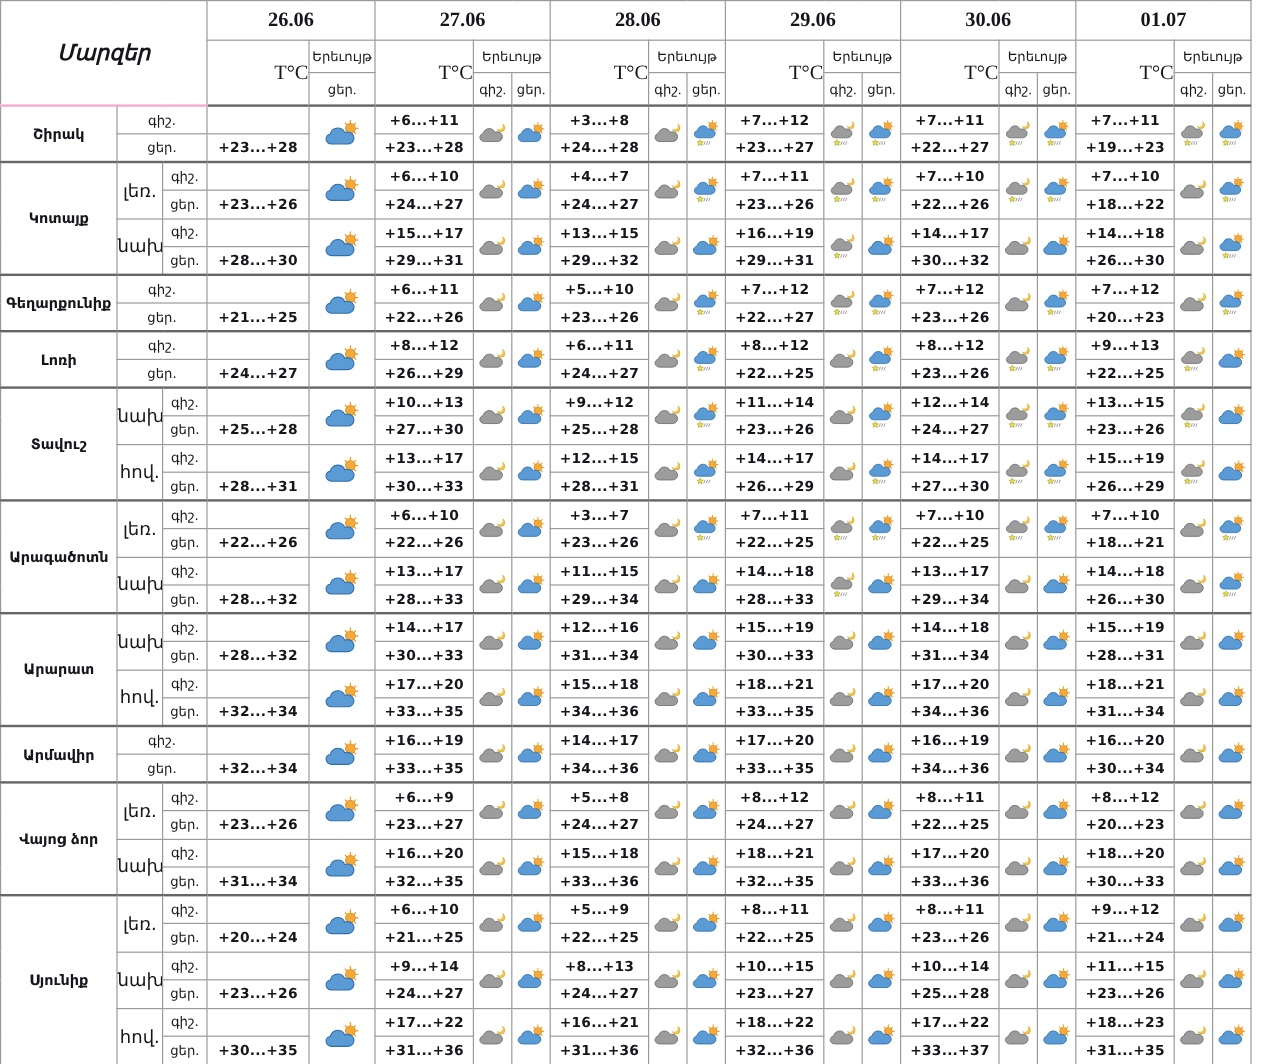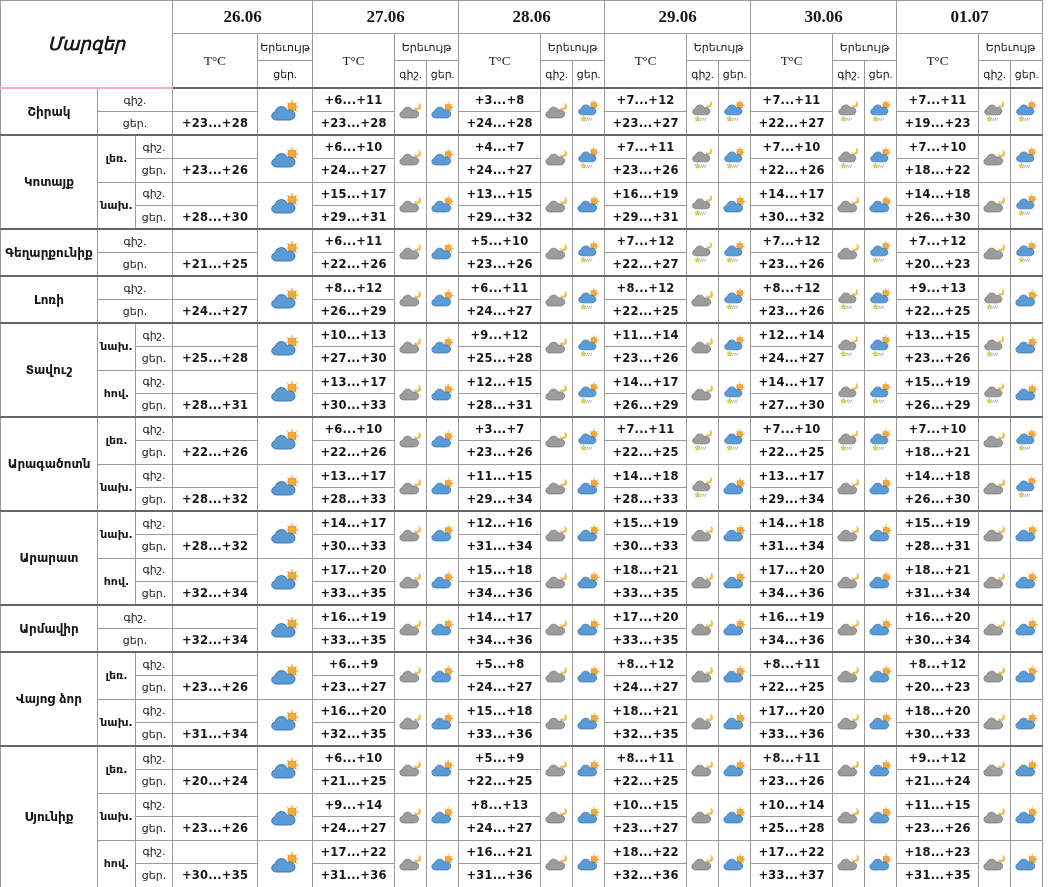--- a/index.html
+++ b/index.html
@@ -4,28 +4,28 @@
 <style>
   html,body{margin:0;padding:0;background:#ffffff;}
   body{width:1051px;height:887px;overflow:hidden;
        font-family:"DejaVu Sans","Liberation Sans",sans-serif;color:#15151c;}
   .wrap{width:1051px;height:887px;background:#fff;}
   table.fx{border-collapse:collapse;table-layout:fixed;width:1042px;border:1px solid #6b6b6b;}
   th,td{border:1px solid #9a9a9a;padding:0;text-align:center;vertical-align:middle;overflow:hidden;white-space:nowrap;}
   thead th{background:#fff;font-weight:normal;font-family:Liberation Serif, serif;}
   th.corner{font-size:18px;font-weight:bold;font-style:italic;}
   th.date{font-size:17px;font-weight:bold;height:32px;}
-  th.tc{font-size:13px;}
+  th.tc{font-size:17px;text-align:right;}
   th.phen{font-size:11px;height:26px;text-align:center;}
   th.sub{font-size:11px;height:26px;}
   thead tr.daynight-row th{border-bottom:2px solid #666;}
   th.corner{border-bottom:2px solid #f9a8d4;}
   tr.dr{height:23.5px;}
   td.region{font-weight:bold;font-size:12px;text-align:center;}
-  td.zone{font-weight:bold;font-size:11px;}
+  td.zone{font-weight:normal;font-size:15px;}
   td.rowlabel{font-size:11px;}
   td.temp{font-weight:bold;font-size:11.5px;letter-spacing:.2px;}
   td.icon{padding:0;}
   tr.region-start td{border-top:2px solid #666;}
   .wicon{display:block;margin:0 auto;width:26px;height:21px;}
   .wicon.tall{width:25px;height:23px;}
   td.single .wicon{width:33px;height:26px;}
   .defs{position:absolute;width:0;height:0;overflow:hidden;}
 </style>
 </head>

